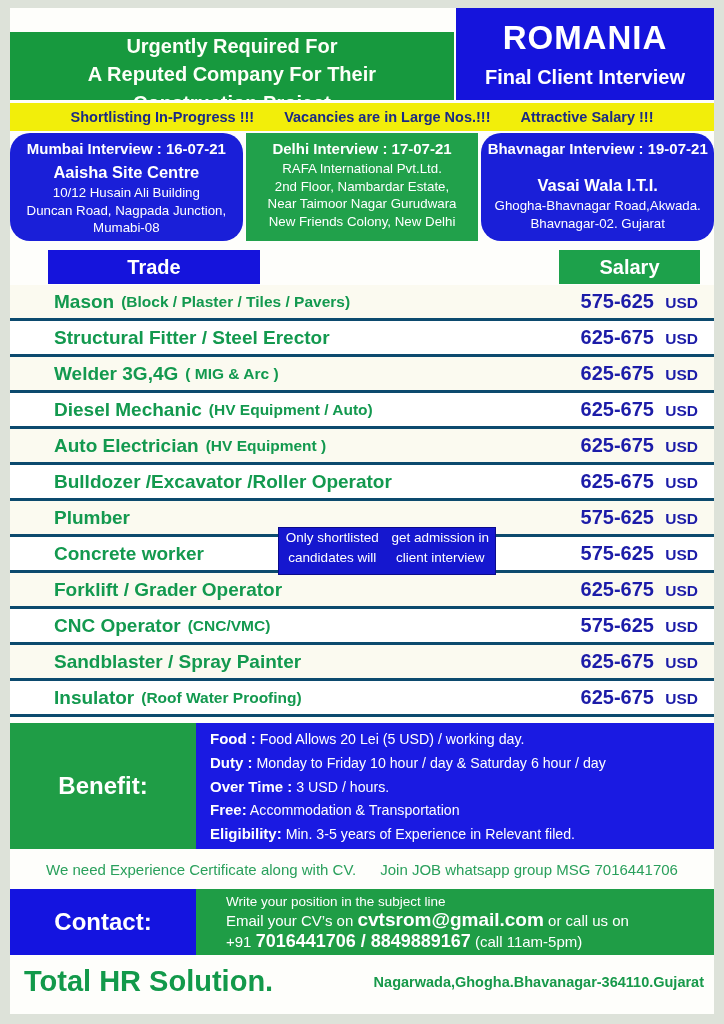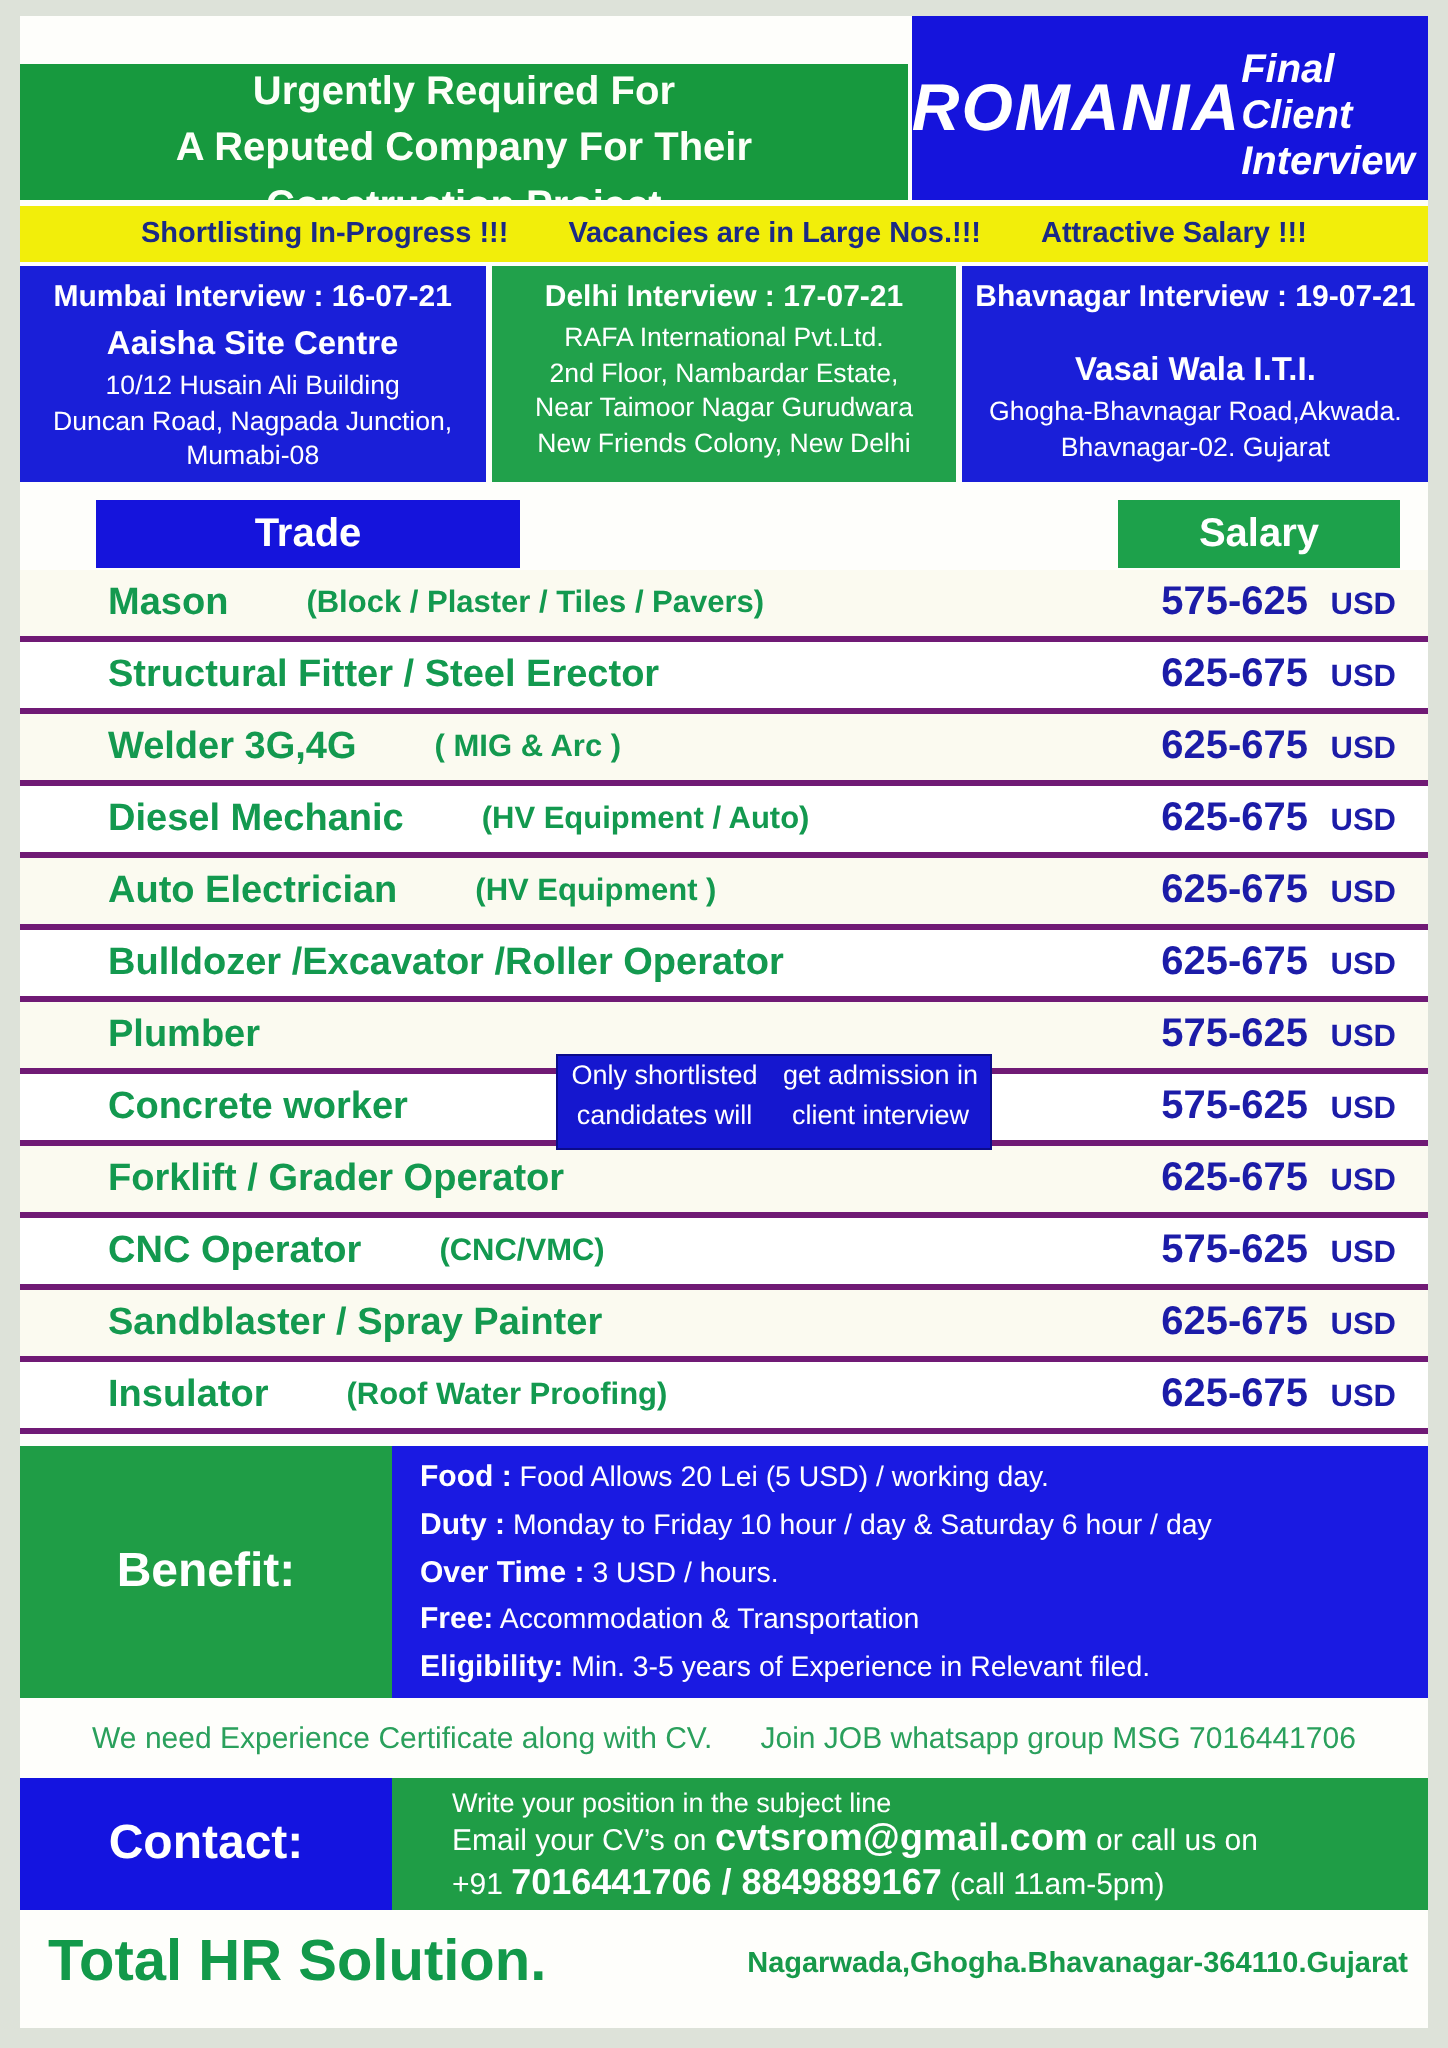--- a/index.html
+++ b/index.html
@@ -20,60 +20,60 @@
   
   .header-row{display:flex;height:92px;gap:2px;}
   .header-green{
     flex:1.72;background:var(--green-dark,#17993e);
     color:#fdfff8;display:flex;flex-direction:column;
     align-items:center;justify-content:flex-start;
     font-weight:bold;font-size:20px;line-height:1.42;margin-top:24px;
   }
   .header-blue{
     flex:1;background:var(--blue,#1514dc);
-    color:#ffffff;display:flex;flex-direction:row;
-    align-items:center;justify-content:center;font-style:italic;
+    color:#ffffff;display:flex;flex-direction:column;
+    align-items:center;justify-content:center;
   }
   .romania{font-weight:bold;font-size:33px;letter-spacing:1px;}
   .final-int{font-weight:bold;font-size:20px;margin-top:9px;}
   
   .ticker{
     height:28px;margin-top:3px;background:var(--yellow,#f2ee0a);
     display:flex;align-items:center;justify-content:center;gap:30px;
     color:var(--navy,#1b2a85);font-weight:bold;font-size:14.5px;
   }
   
   .interviews{display:flex;height:108px;margin-top:2px;gap:3px;}
   .card{
     flex:1;color:#fff;text-align:center;
     display:flex;flex-direction:column;padding-top:5px;box-sizing:border-box;
   }
-  .card.blue{background:#1a1fd8;}
+  .card.blue{background:#1a1fd8;border-radius:20px;}
   .card.green{background:#21a14b;}
   .card-title{font-weight:bold;font-size:15px;margin:2px 0 3px 0;}
   .card-venue{font-weight:bold;font-size:16.5px;margin:3px 0 2px 0;}
   .card[data-idx="2"] .card-venue{margin-top:16px;}
   .card-line{font-size:13.3px;line-height:1.33;}
   
   .table-section{position:relative;margin-top:8px;}
   .thead{display:flex;height:36px;align-items:center;}
   .th-trade{
     width:212px;margin-left:38px;height:34px;
     background:var(--blue,#1514dc);color:#fff;font-weight:bold;font-size:20px;
     display:flex;align-items:center;justify-content:center;
   }
   .th-salary{
     width:141px;margin-left:auto;margin-right:14px;height:34px;
     background:#1da14b;color:#fff;font-weight:bold;font-size:20px;
     display:flex;align-items:center;justify-content:center;
   }
   .rows{}
   .row{
-    height:33px;border-bottom:3px solid #701a75;
-    display:flex;align-items:center;background:#fbfaf0;gap:32px;
+    height:33px;border-bottom:3px solid #0c4a6e;
+    display:flex;align-items:center;background:#fbfaf0;
   }
   .row:nth-child(even){background:#ffffff;}
   .row-name{margin-left:44px;color:var(--trade,#13994f);font-weight:bold;font-size:19px;white-space:nowrap;}
   .row-detail{color:var(--trade,#13994f);font-weight:bold;font-size:15.5px;margin-left:7px;white-space:nowrap;}
   .row-salary{
     margin-left:auto;margin-right:16px;display:flex;align-items:baseline;
     color:var(--salary,#1c1ca8);font-weight:bold;
   }
   .salary-val{font-size:20px;width:104px;text-align:right;}
   .salary-cur{font-size:15.5px;width:44px;text-align:right;}

